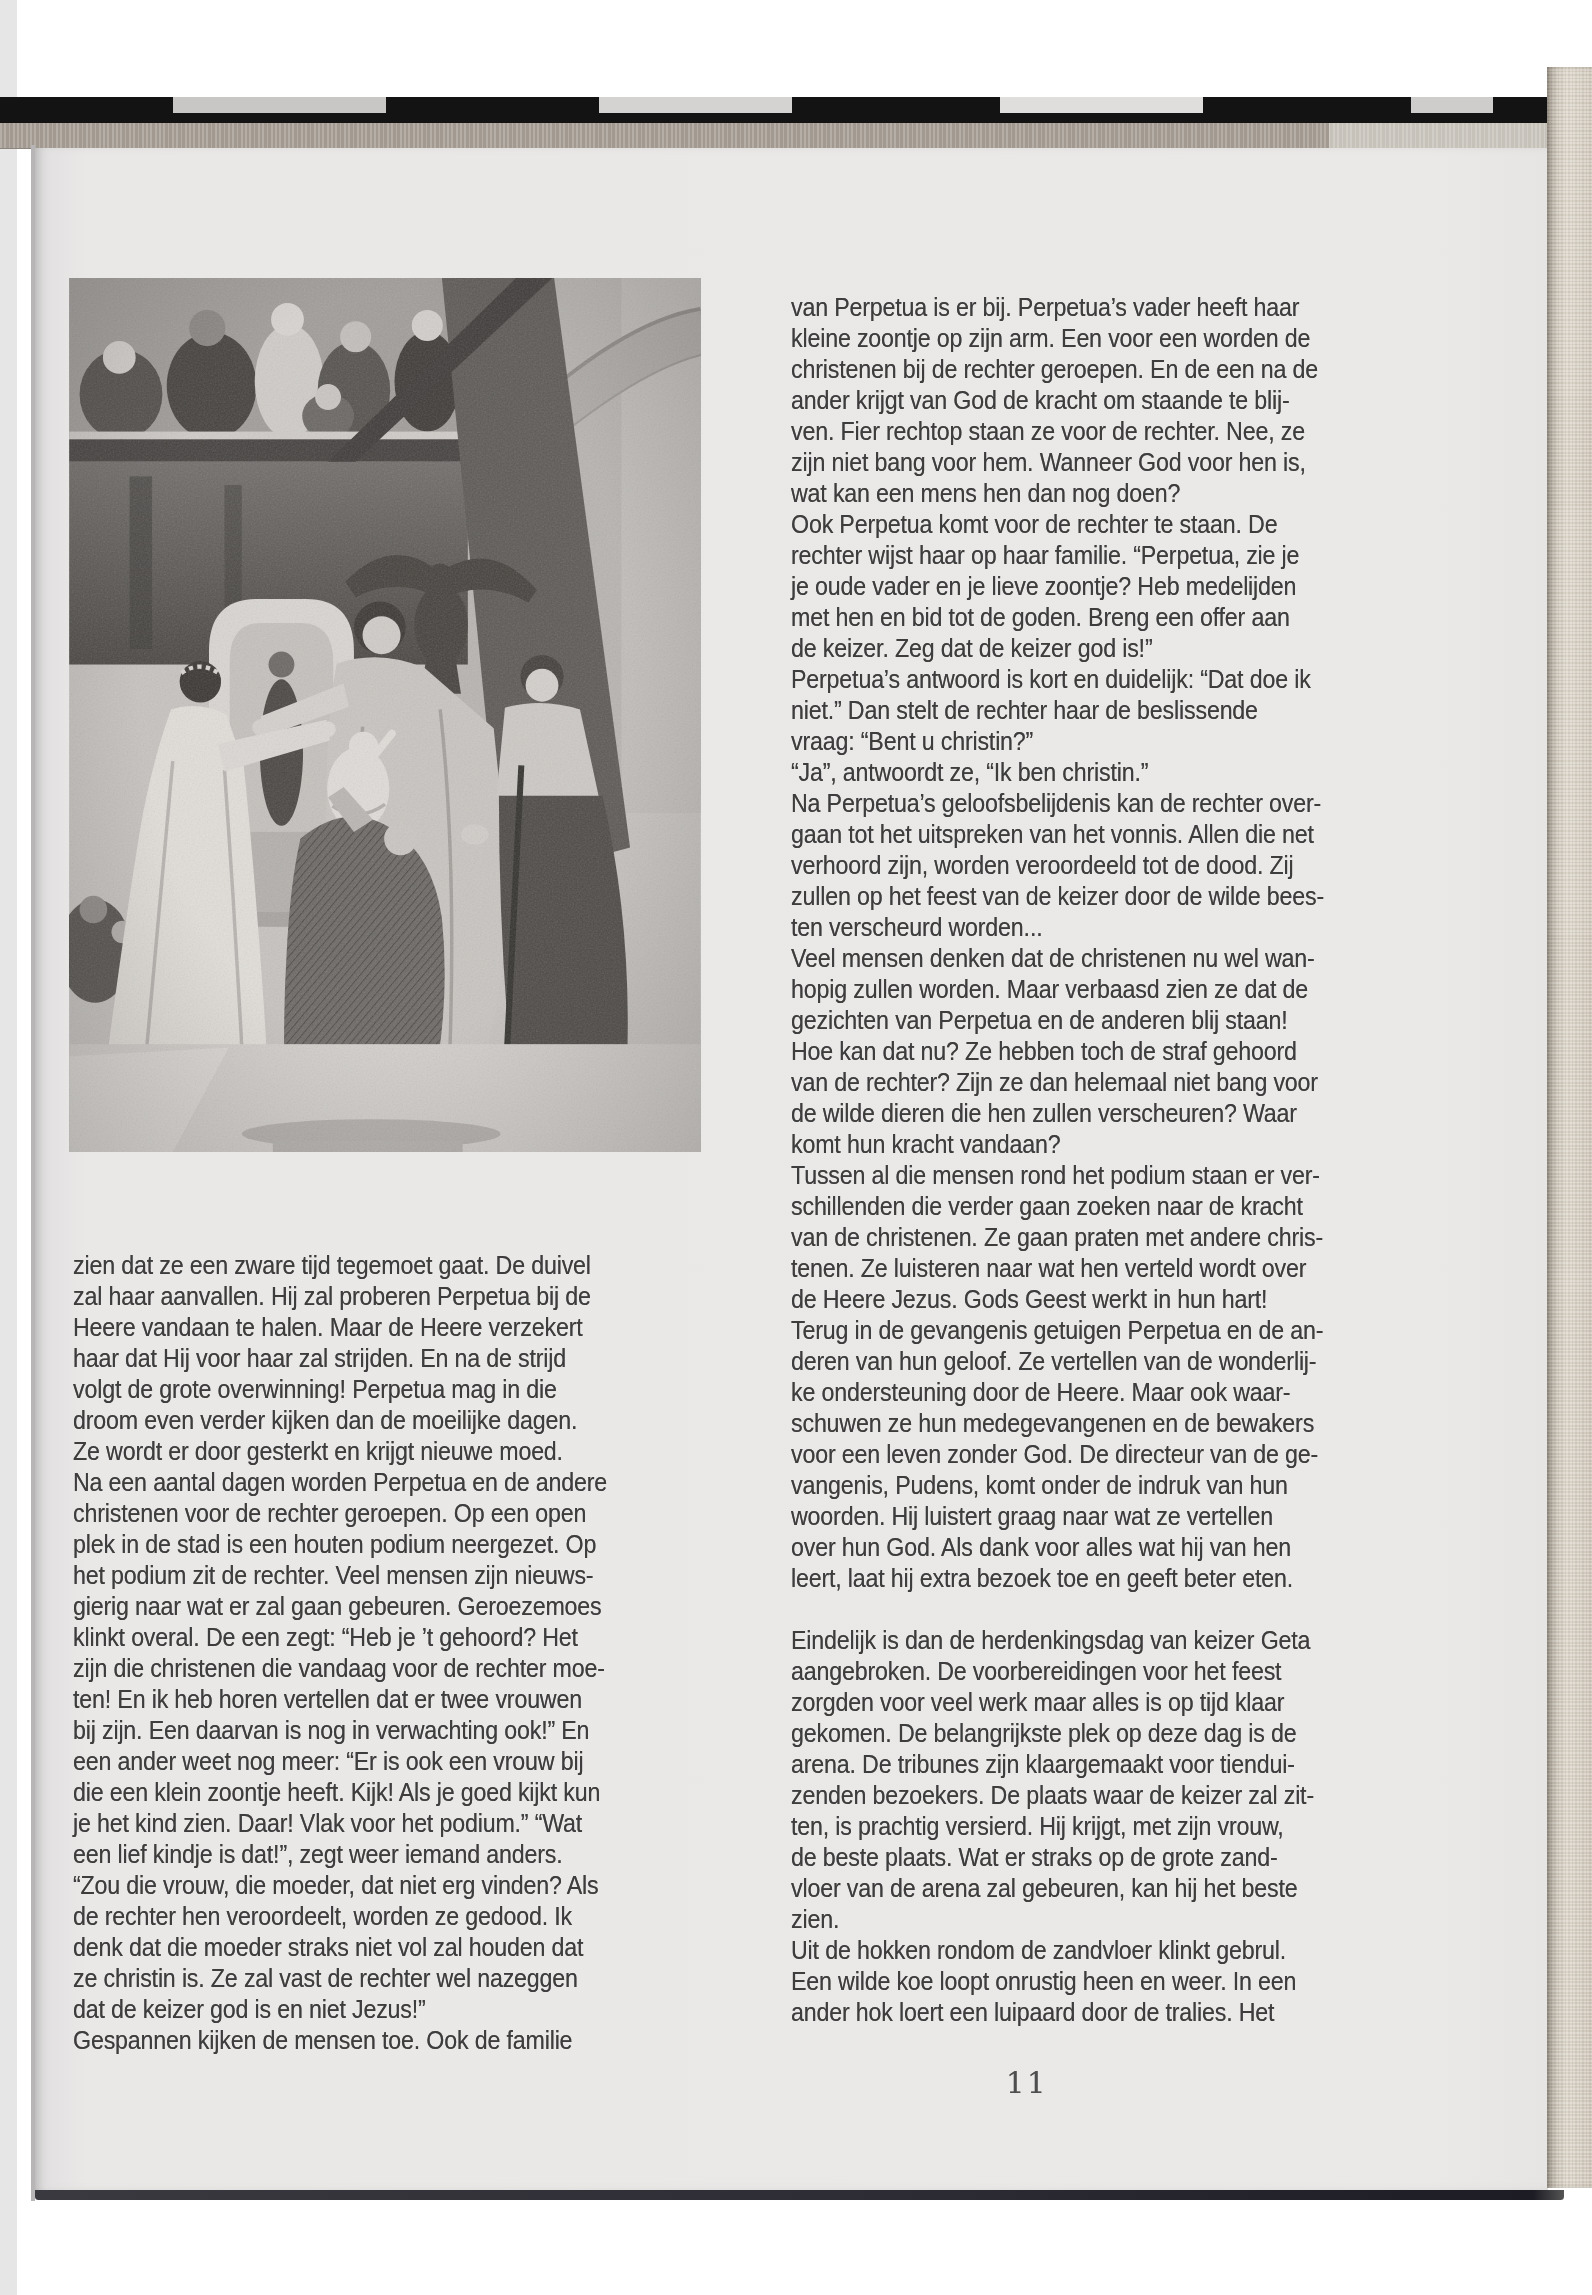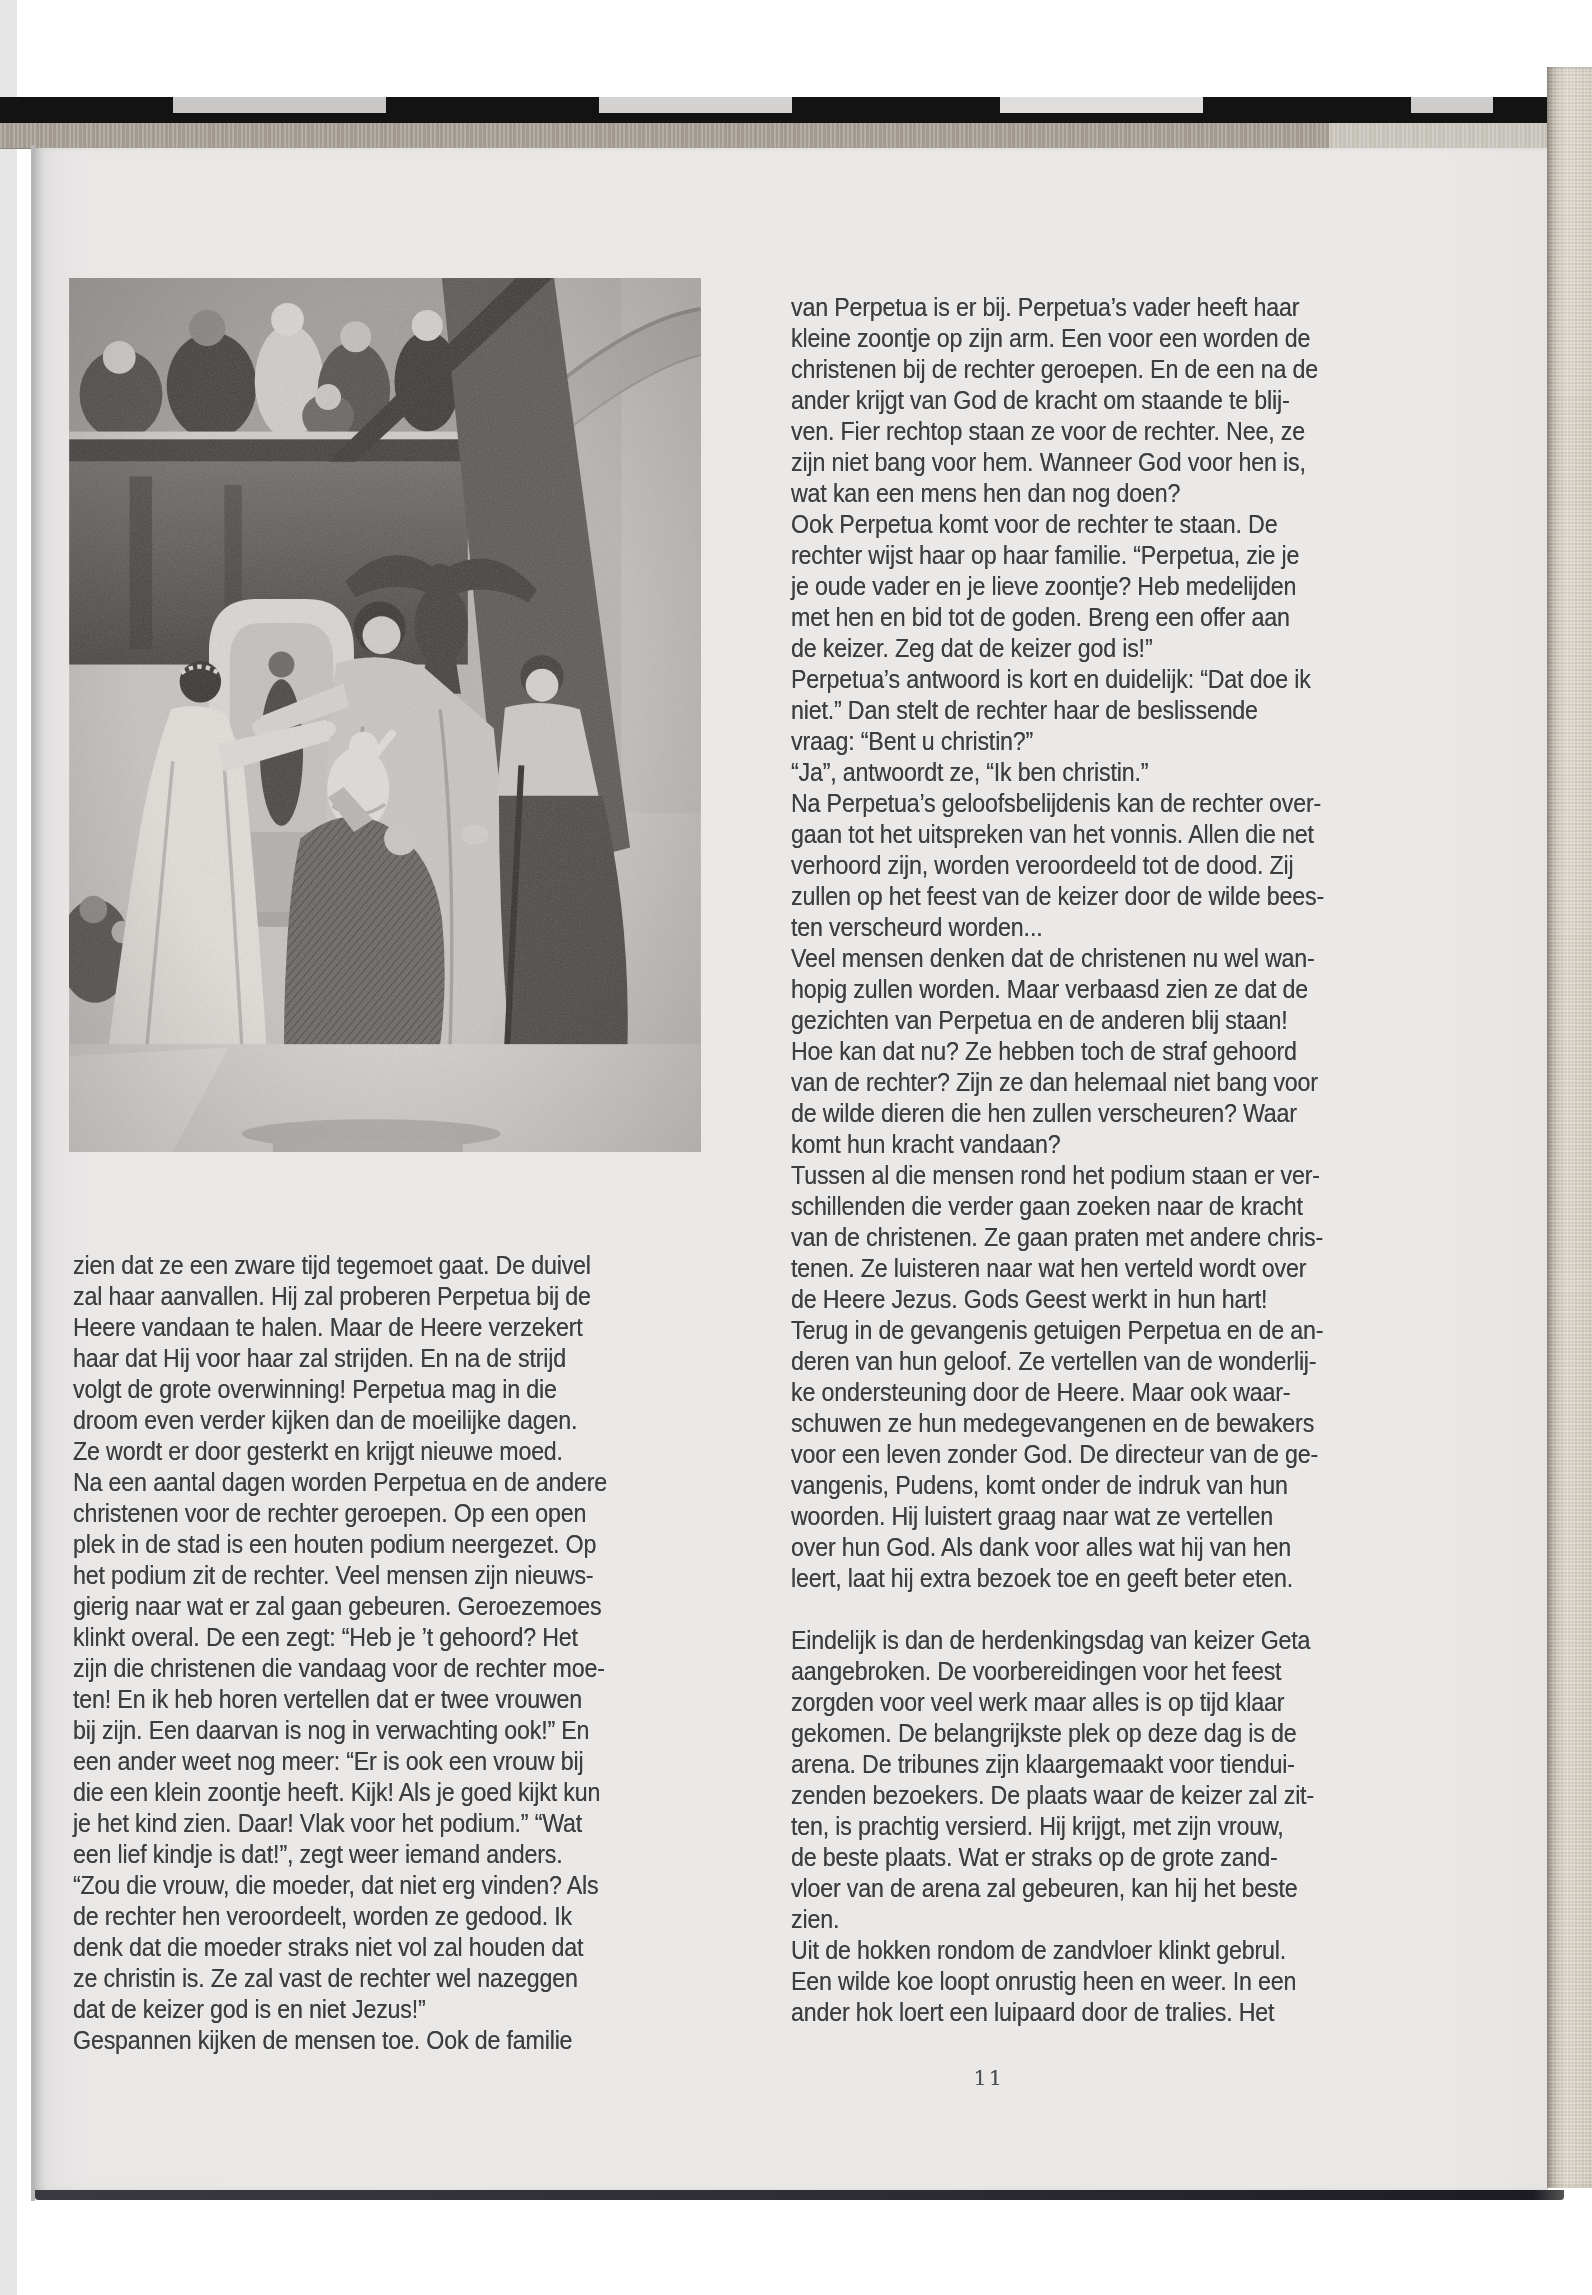--- a/index.html
+++ b/index.html
@@ -47,22 +47,22 @@
   
   .textcol{
     position:absolute;white-space:pre;color:#3e3d3d;
     font-size:25px;line-height:31px;letter-spacing:-0.2px;
     transform:scaleX(.93);transform-origin:left top;
     text-shadow:0 0 0.6px rgba(62,61,61,.65);
   }
   .col-left{left:73px;top:1250px;width:682px;}
   .col-right{left:791px;top:292px;width:682px;}
   .page-num{
-    position:absolute;left:933px;top:2066px;width:112px;text-align:center;
-    font-family:"DejaVu Serif", serif;font-size:20px;color:#4f4e4e;letter-spacing:2.6px;
+    position:absolute;left:971px;top:2066px;width:112px;text-align:center;
+    font-family:"DejaVu Serif", serif;font-size:29px;color:#4f4e4e;letter-spacing:2.6px;
     text-shadow:0 0 0.5px rgba(79,78,78,.6);
   }
 </style>
 </head>
 <body>
 
 <div class="left-gray-strip"></div>
 
 <div class="top-band">
   <div class="patch p1"></div>

